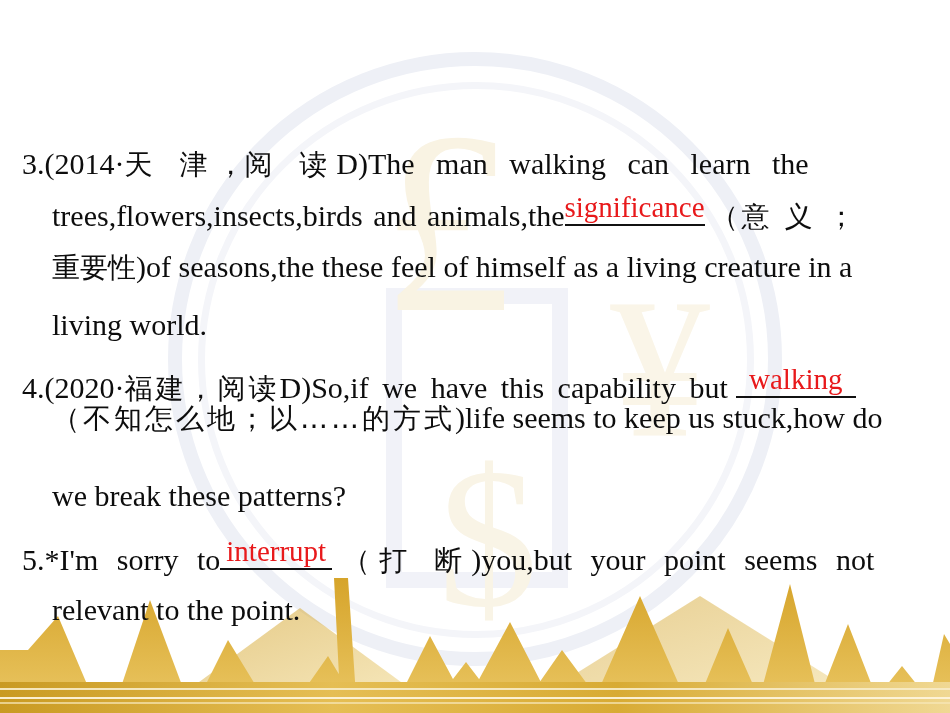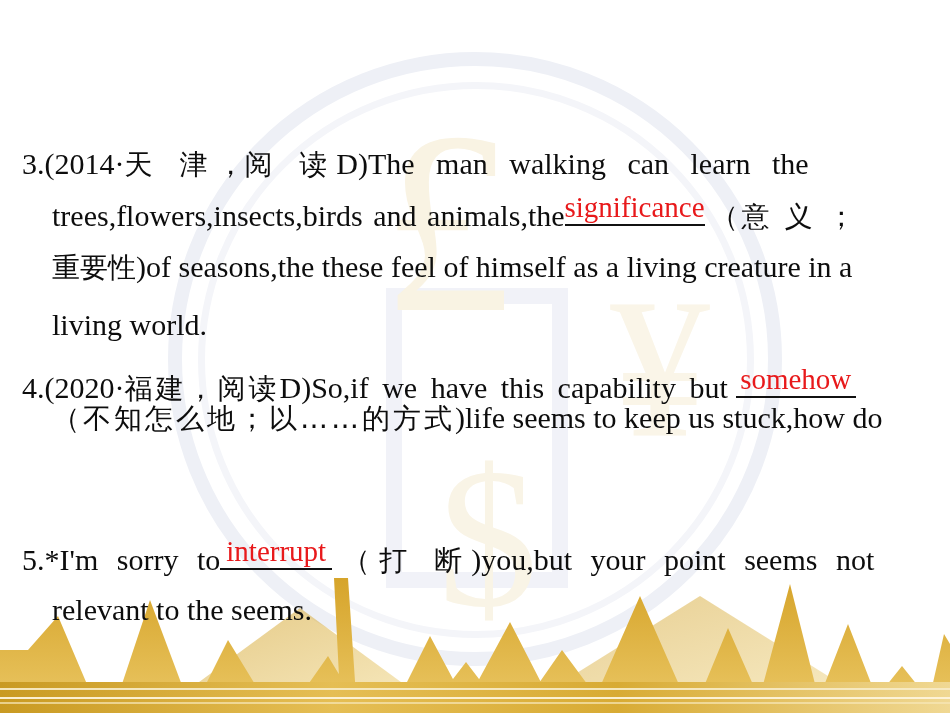--- a/index.html
+++ b/index.html
@@ -199,33 +199,36 @@
     <div class="q-line" style="left:52px; top:252px;">
       <span class="cn">重要性</span><span>)of seasons,the these feel of himself as a living creature in a</span>
     </div>
 
     <div class="q-line" style="left:52px; top:310px;">
       <span>living world.</span>
     </div>
 
     <div class="q-line" style="left:22px; top:366px;">
       <span>4.(2020·</span><span class="cn cnsp2">福建，阅读</span><span class="ws2">D)So,if  we  have  this  capability  but</span><span class="blank" style="width:120px; height:30px; margin-left:8px;">
-        <span class="answer">somehow</span>
+        <span class="answer">walking</span>
       </span>
     </div>
 
     <div class="q-line" style="left:52px; top:403px;">
       <span class="cn cnsp2">（不知怎么地；以……的方式</span><span>)life seems to keep us stuck,how do</span>
     </div>
 
+    <div class="q-line" style="left:52px; top:481px;">
+      <span>we break these patterns?</span>
+    </div>
 
     <div class="q-line" style="left:22px; top:538px;">
       <span class="ws1">5.*I'm  sorry  to</span><span class="blank" style="width:112px; height:30px;">
         <span class="answer">interrupt</span>
       </span><span class="cn cnsp" style="margin-left:10px;">（打 断</span><span class="ws1">)you,but  your  point  seems  not</span>
     </div>
 
     <div class="q-line" style="left:52px; top:595px;">
-      <span>relevant to the seems.</span>
+      <span>relevant to the point.</span>
     </div>
 
   </div>
 </div>
 
 </body></html>

